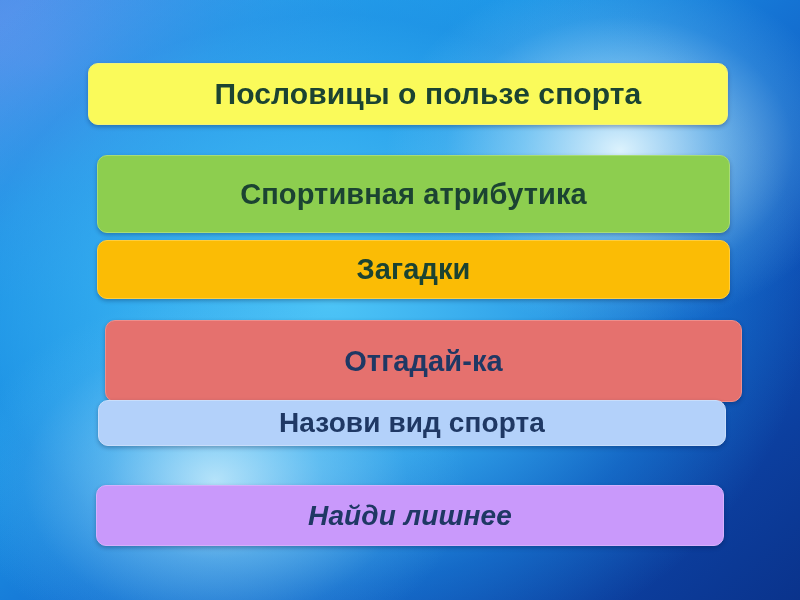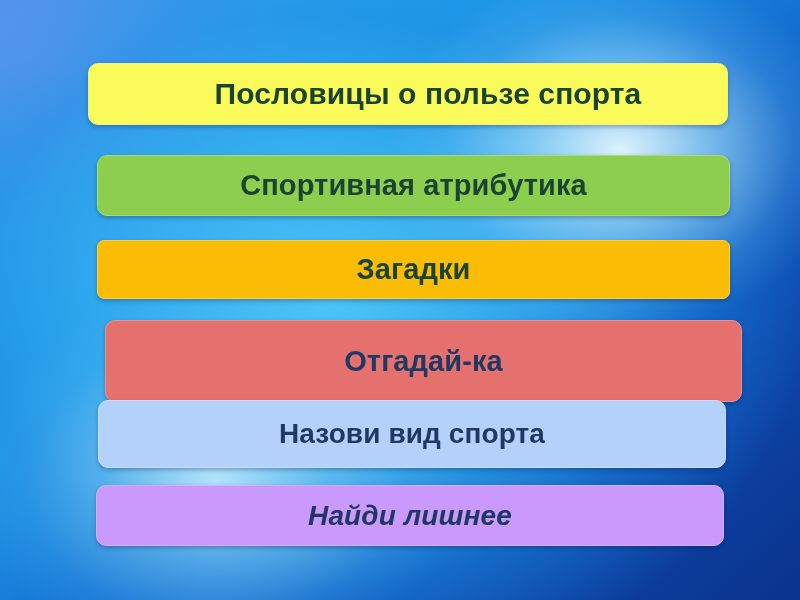--- a/index.html
+++ b/index.html
@@ -68,24 +68,24 @@
   .bar-label {
     font-weight: bold;
     letter-spacing: 0.1px;
     white-space: nowrap;
     line-height: 1;
     text-align: center;
   }
 
   
   .bar-1 { left: 88px;  top: 63px;  width: 640px; height: 62px; font-size: 30px; padding-left: 40px; }
-  .bar-2 { left: 97px;  top: 155px; width: 633px; height: 61px; font-size: 29px; }
-  .bar-3 { left: 97px;  top: 240px; width: 633px; height: 59px; font-size: 29px; border-radius: 7px; }
+  .bar-2 { left: 97px;  top: 155px; width: 633px; height: 78px; font-size: 29px; }
+  .bar-3 { left: 97px;  top: 240px; width: 633px; height: 59px; font-size: 29px; }
   .bar-4 { left: 105px;  top: 320px; width: 637px; height: 82px; font-size: 29px; }
-  .bar-5 { left: 98px;  top: 400px; width: 628px; height: 68px; font-size: 28px; }
+  .bar-5 { left: 98px;  top: 400px; width: 628px; height: 46px; font-size: 28px; }
   .bar-6 { left: 96px;  top: 485px; width: 628px; height: 61px; font-size: 28px; }
 </style>
 </head>
 <body>
 
 <div id="slide" style="background-color: rgb(10, 51, 140);">
 
   <div id="bar-list">
 
     <div class="bar bar-1" style="background: rgb(250, 250, 90); border: 1px solid rgb(242, 242, 122);">

